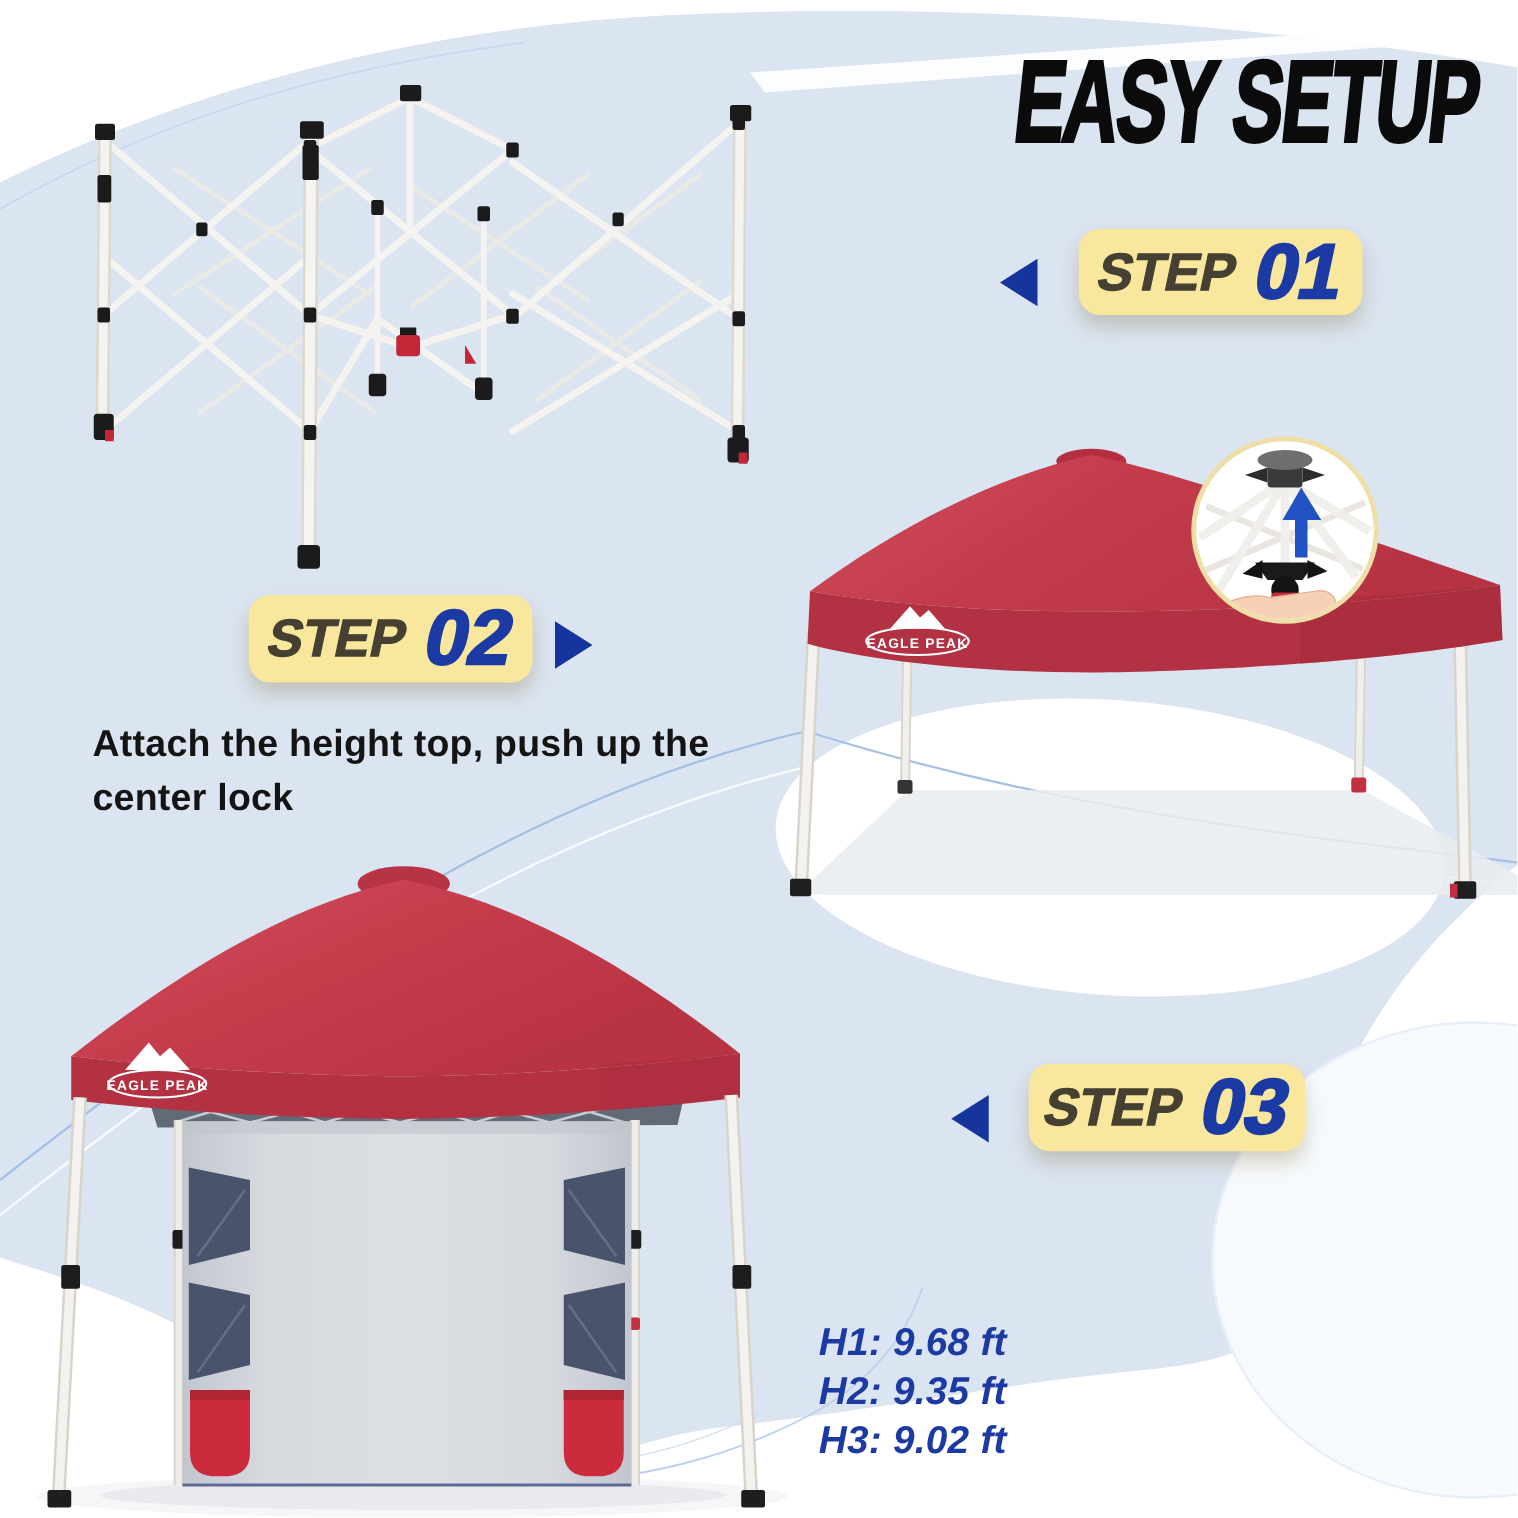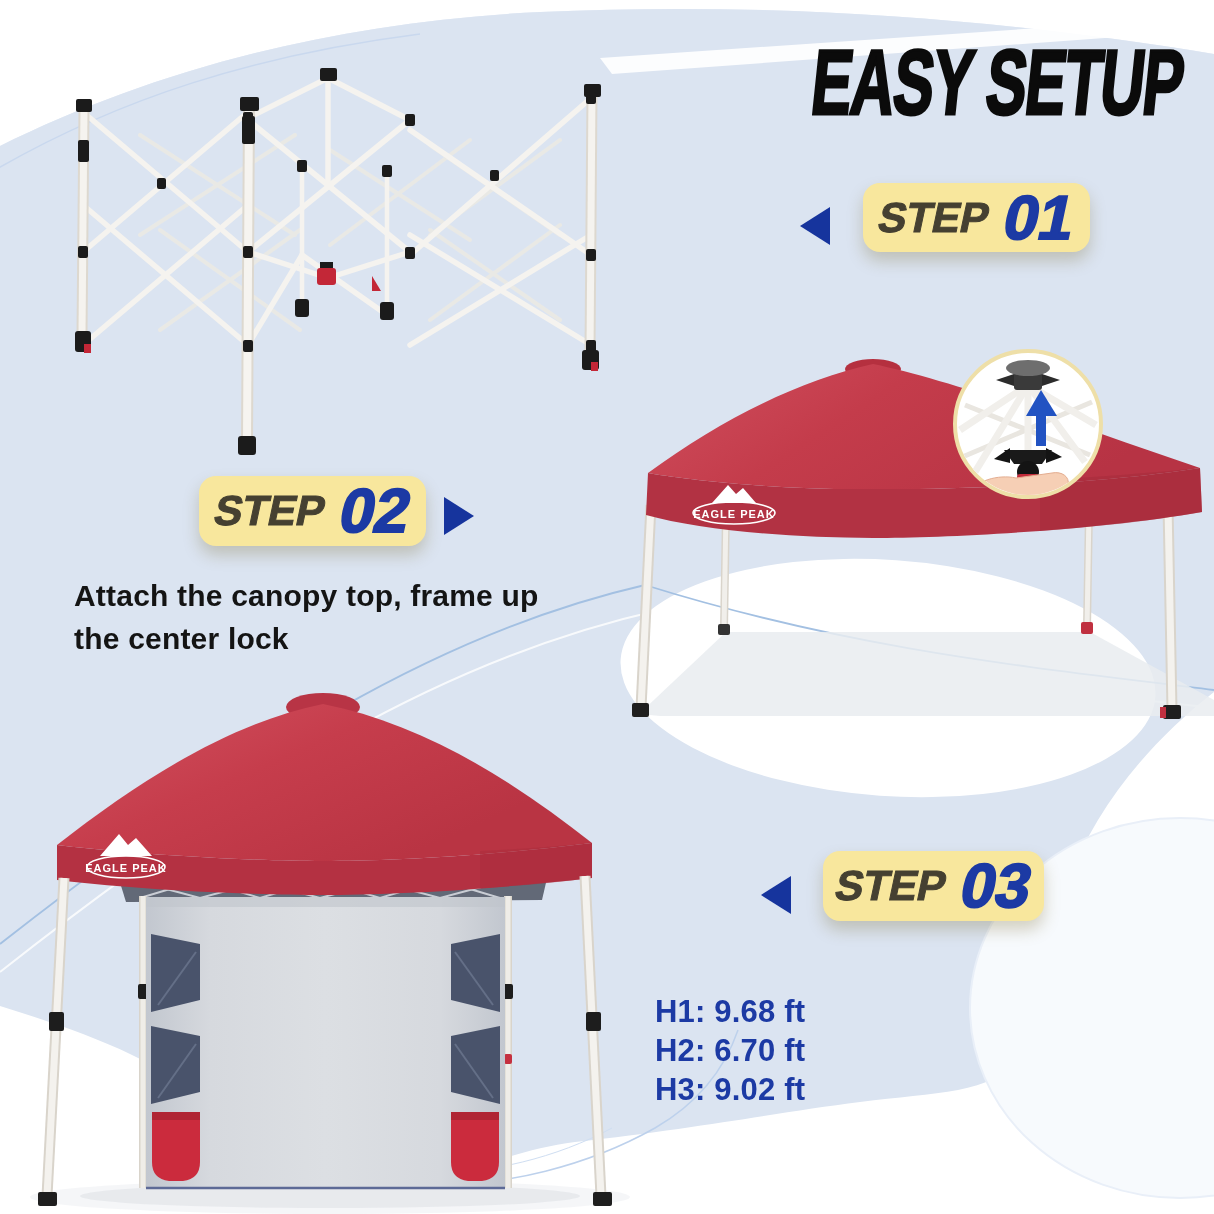--- a/index.html
+++ b/index.html
@@ -340,27 +340,27 @@
   <div class="abs badge" style="left:863px;top:183px;width:227px;height:69px;">
     <span class="step-word">STEP</span>
     <span class="step-num">01</span>
   </div>
 
   <div class="abs badge" style="left:199px;top:476px;width:227px;height:70px;">
     <span class="step-word">STEP</span>
     <span class="step-num">02</span>
   </div>
   <div class="abs tri tri-right" style="left:444px;top:497px;"></div>
-  <div class="abs desc" style="left:74px;top:574px;width:512px;">Attach the canopy top, frame up the center lock</div>
+  <div class="abs desc" style="left:74px;top:574px;width:512px;">Attach the height top, push up the center lock</div>
 
   <div class="abs tri tri-left" style="left:761px;top:876px;"></div>
   <div class="abs badge" style="left:823px;top:851px;width:221px;height:70px;">
     <span class="step-word">STEP</span>
     <span class="step-num">03</span>
   </div>
 
-  <div class="abs heights" style="left:655px;top:992px;">
+  <div class="abs heights" style="left:655px;top:1054px;font-style:italic;">
     <div>H1: 9.68 ft</div>
-    <div>H2: 6.70 ft</div>
+    <div>H2: 9.35 ft</div>
     <div>H3: 9.02 ft</div>
   </div>
 
 </div>
 
 </body></html>

